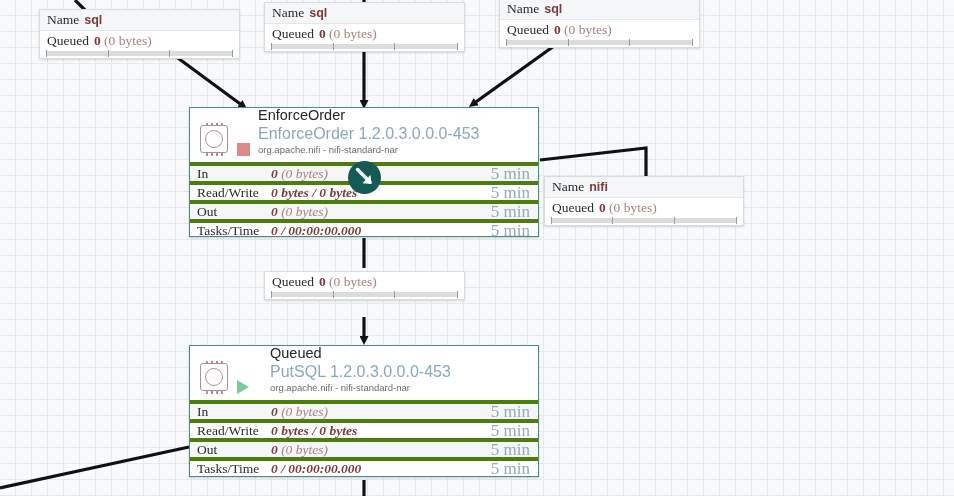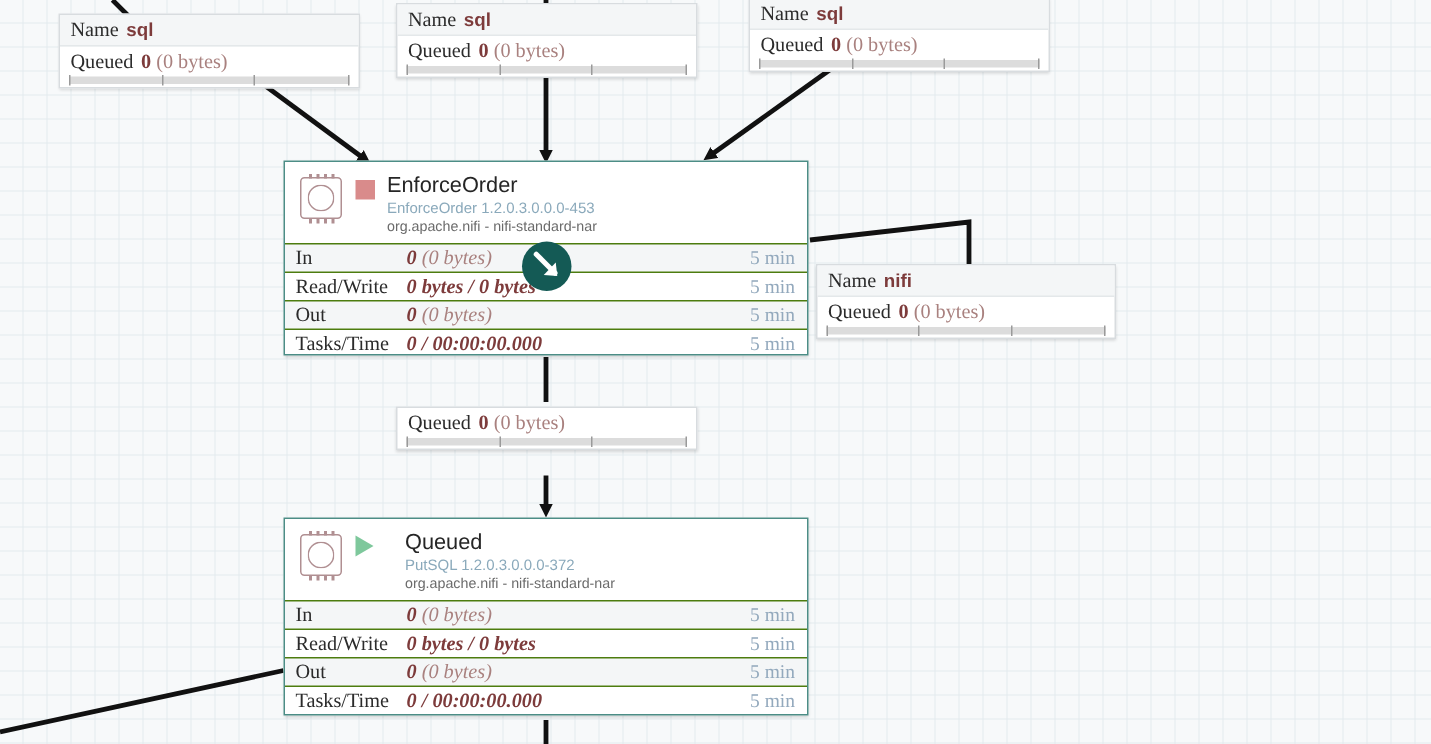--- a/index.html
+++ b/index.html
@@ -31,21 +31,21 @@
   
   .processor {
     position: absolute;
     background: #ffffff;
     border: 1px solid #4c8d86;
     box-sizing: border-box;
     box-shadow: 0 1px 2px rgba(0,0,0,0.18);
   }
   .proc-head {
     display: flex;
-    align-items: flex-start;
+    align-items: flex-end;
     padding: 8px 8px 6px 8px;
     height: 54px;
     box-sizing: border-box;
   }
   .proc-icon {
     width: 33px;
     height: 33px;
     flex: 0 0 33px;
     position: relative;
     margin-right: 6px;
@@ -100,38 +100,38 @@
   }
   .proc-titles { flex: 1 1 auto; min-width: 0; line-height: 1.15; }
   .proc-name {
     font-family: "Liberation Sans", sans-serif;
     font-size: 14.5px;
     color: #262626;
     white-space: nowrap;
   }
   .proc-type {
     font-family: "Liberation Sans", sans-serif;
-    font-size: 10px;
+    font-size: 16px;
     color: #8aa9bb;
     margin-top: 1px;
     white-space: nowrap;
   }
   .proc-bundle {
     font-family: "Liberation Sans", sans-serif;
     font-size: 9.5px;
     color: #6b6b6b;
     margin-top: 2px;
     white-space: nowrap;
   }
   .stat-row {
     display: flex;
     align-items: center;
     height: 19px;
     font-size: 13.5px;
-    border-top: 1px solid #4d7c0f;
+    border-top: 4px solid #4d7c0f;
     padding: 0 6px 0 7px;
     box-sizing: border-box;
   }
   .stat-row.alt { background: #f4f6f7; }
   .stat-label {
     width: 74px;
     flex: 0 0 74px;
     color: #2b2b2b;
   }
   .stat-value {
@@ -141,21 +141,21 @@
     white-space: nowrap;
     font-style: italic;
   }
   .stat-value .muted {
     color: #a9817f;
     font-weight: normal;
   }
   .stat-time {
     flex: 0 0 auto;
     color: #93a9bd;
-    font-size: 13px;
+    font-size: 17px;
     padding-right: 2px;
   }
 
   
   .conn {
     position: absolute;
     width: 201px;
     background: #ffffff;
     border: 1px solid #d8dcdf;
     box-sizing: border-box;
@@ -379,21 +379,21 @@
         <div class="pin" style="left:18px; top:30px;"></div>
         <div class="pin" style="left:23px; top:30px;"></div>
         <div class="pin" style="left:8px;  top:0px;"></div>
         <div class="pin" style="left:13px; top:0px;"></div>
         <div class="pin" style="left:18px; top:0px;"></div>
         <div class="pin" style="left:23px; top:0px;"></div>
       </div>
       <div class="status-play"></div>
       <div class="proc-titles">
         <div class="proc-name">Queued</div>
-        <div class="proc-type">PutSQL 1.2.0.3.0.0.0-372</div>
+        <div class="proc-type">PutSQL 1.2.0.3.0.0.0-453</div>
         <div class="proc-bundle">org.apache.nifi - nifi-standard-nar</div>
       </div>
     </div>
 
     <div class="stat-row alt">
       <span class="stat-label">In</span>
       <span class="stat-value"><span>0</span> <span class="muted">(0 bytes)</span></span>
       <span class="stat-time">5 min</span>
     </div>
     <div class="stat-row">

